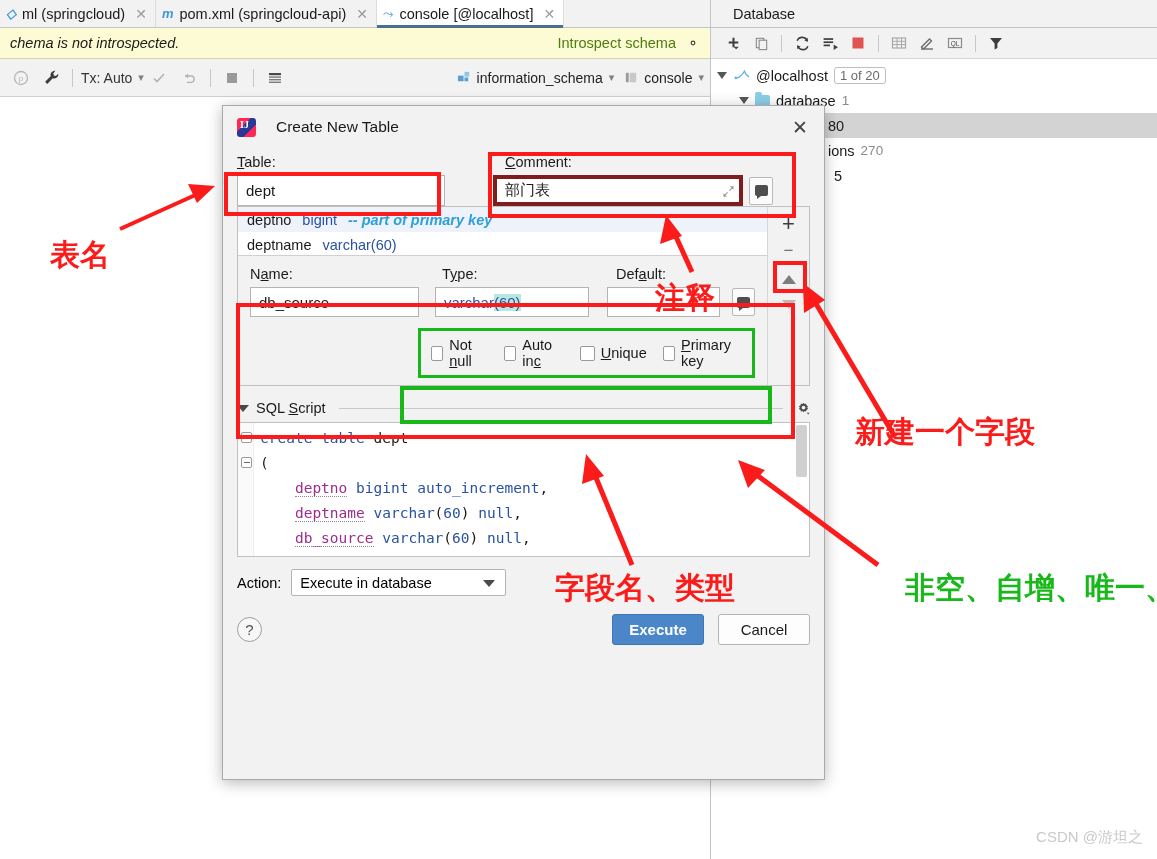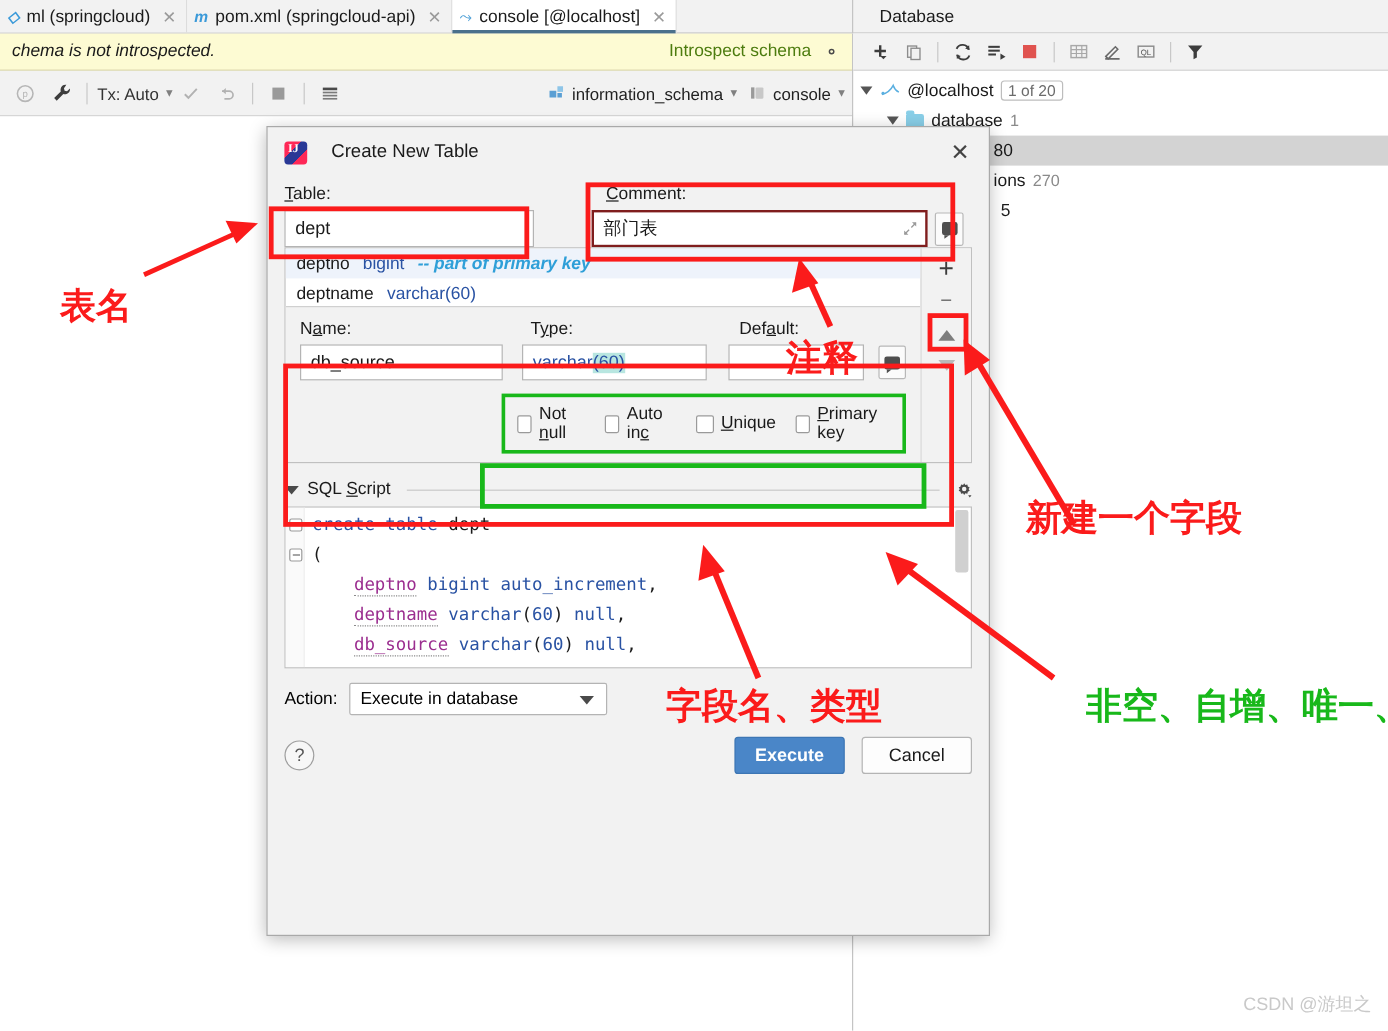--- a/index.html
+++ b/index.html
@@ -134,21 +134,21 @@
 
   .row-fields { display: flex; align-items: center; margin-top: 5px; gap: 0; }
   .inp {
     height: 31px; border: 1px solid #b4b4b4; background: #fff;
     font-size: 15px; color: #1a1a1a; padding: 0 8px; display: flex; align-items: center;
   }
   #tableInput { width: 208px; }
   .gap { width: 48px; }
   .comment-wrap { position: relative; }
   #commentInput {
-    width: 280px; border: 2px solid #7f1d1d; padding-right: 26px;
+    width: 250px; border: 4px solid #7f1d1d; padding-right: 26px;
   }
   .expand-ico {
     position: absolute; right: 8px; top: 9px; width: 13px; height: 13px; color: #9a9a9a;
   }
   .btn-sq {
     width: 24px; height: 28px; margin-left: 6px; border: 1px solid #b8b8b8; background: #fbfbfb;
     border-radius: 2px; display: flex; align-items: center; justify-content: center;
   }
   .bubble {
     width: 13px; height: 11px; background: #4e4e4e; border-radius: 2px; position: relative;

